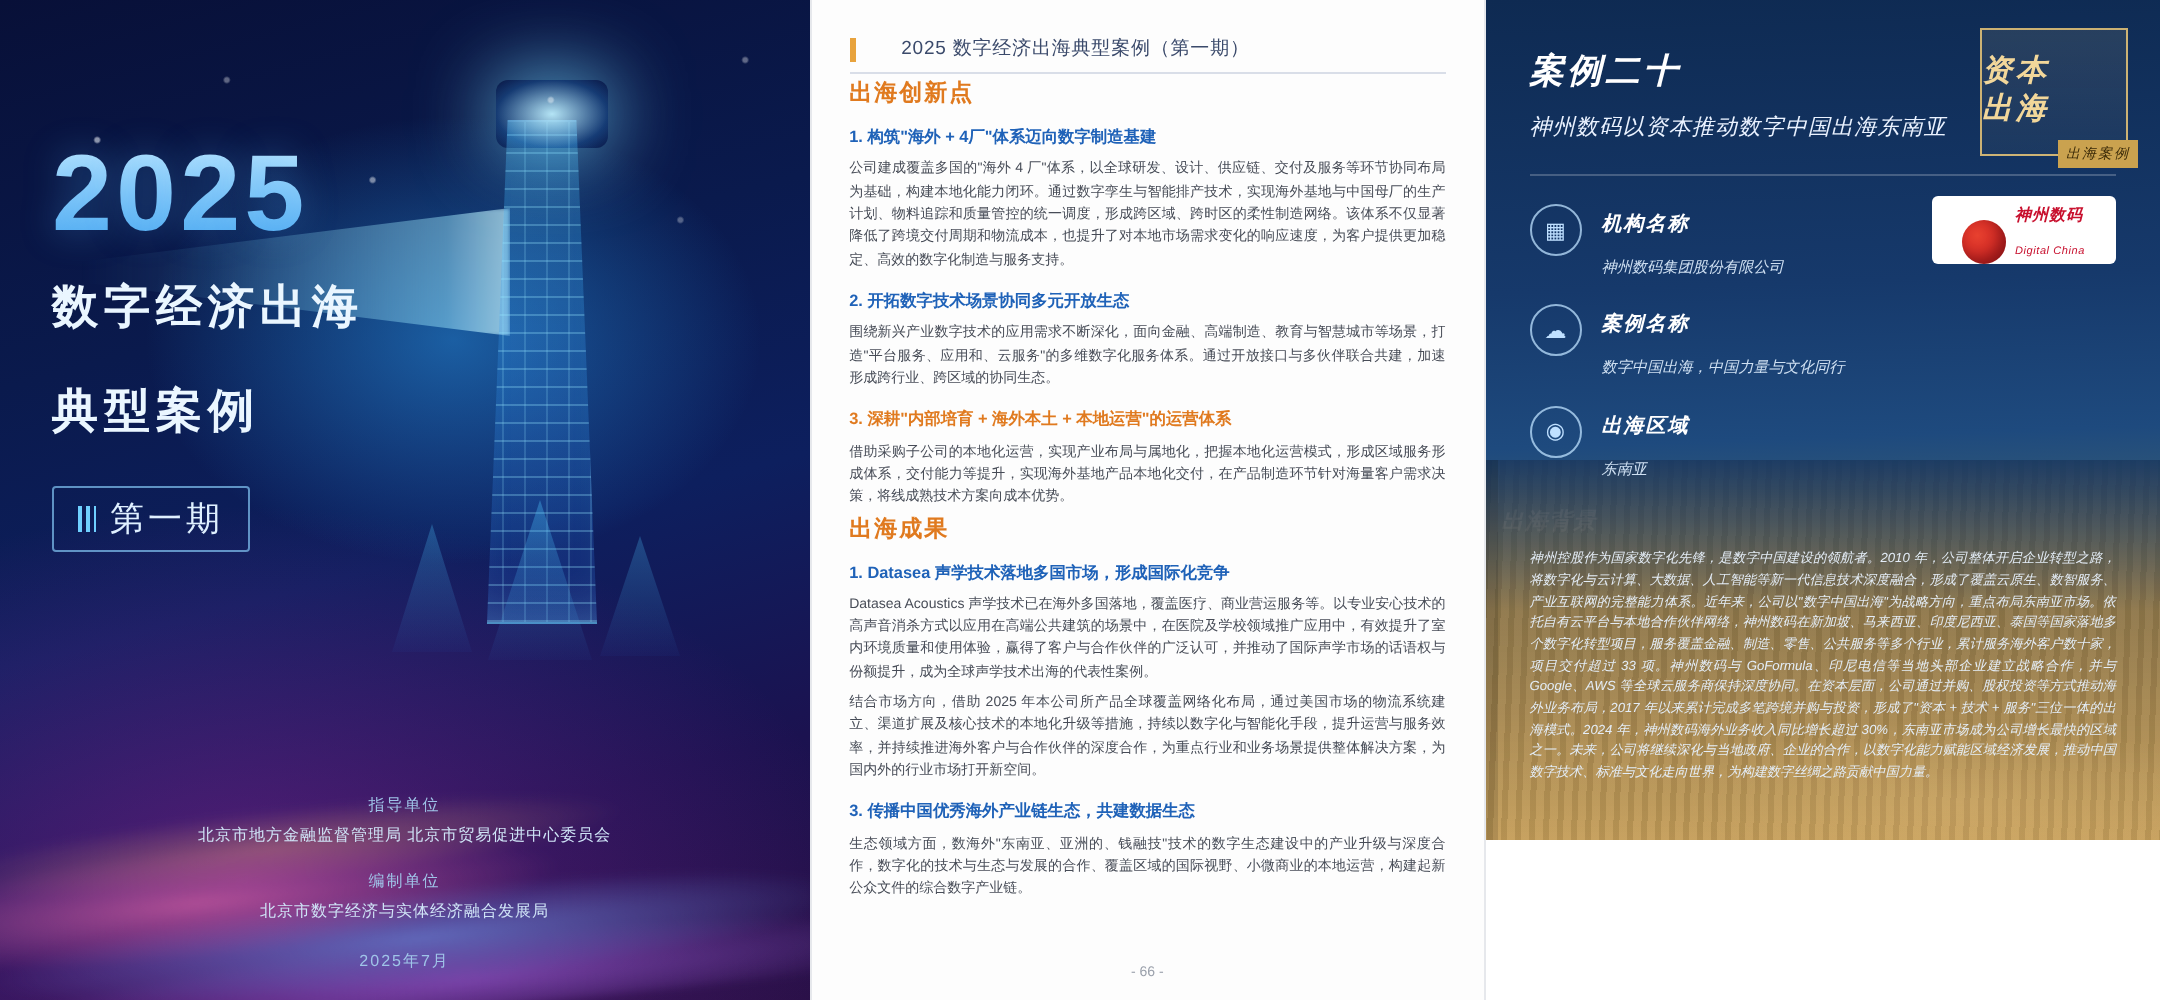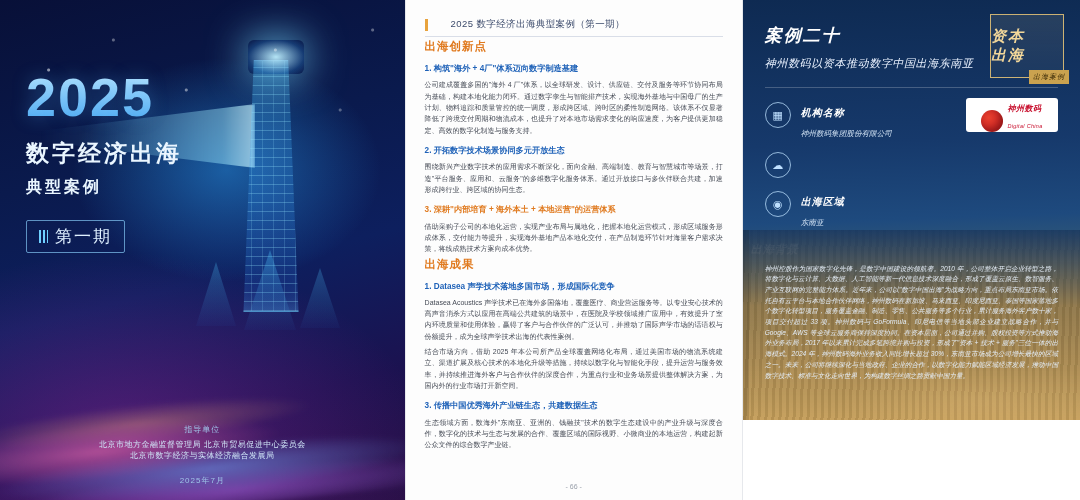--- a/index.html
+++ b/index.html
@@ -74,21 +74,21 @@
     transform:rotate(-6deg);
   }
   .cover-title{position:absolute;left:26px;top:70px;z-index:5;}
   .year{
     font-size:54px;font-weight:bold;letter-spacing:2px;line-height:1;
     background:linear-gradient(180deg,#bfe8ff,#4aa8f0);
     -webkit-background-clip:text;background-clip:text;color:transparent;
     text-shadow:0 0 18px rgba(80,180,255,.35);
   }
   .t-line1{margin-top:14px;font-size:23px;font-weight:bold;color:#eaf6ff;letter-spacing:3px;}
-  .t-line2{margin-top:8px;font-size:16px;font-weight:bold;color:#eaf6ff;letter-spacing:3px;}
+  .t-line2{margin-top:21px;font-size:23px;font-weight:bold;color:#eaf6ff;letter-spacing:3px;}
   .issue-box{
     margin-top:22px;display:inline-flex;align-items:center;gap:7px;
     border:1px solid rgba(140,210,255,.65);padding:4px 12px;border-radius:2px;
   }
   .issue-bars{display:inline-block;width:9px;height:13px;
     background:repeating-linear-gradient(90deg,#6fd0ff 0 2px,transparent 2px 4px);}
   .issue-text{font-size:17px;color:#dff0ff;letter-spacing:2px;}
   .cover-foot{position:absolute;left:0;right:0;bottom:14px;text-align:center;z-index:5;}
   .cf-label{font-size:8px;color:#9fc4e8;letter-spacing:1px;margin-bottom:4px;}
   .cf-orgs{font-size:8px;color:#cfe4f7;letter-spacing:.5px;}
@@ -182,20 +182,21 @@
       <div class="t-line2">典型案例</div>
       <div class="issue-box">
         <span class="issue-bars"></span>
         <span class="issue-text">第一期</span>
       </div>
     </div>
 
     <div class="cover-foot">
       <div class="cf-label">指导单位</div>
       <div class="cf-orgs">北京市地方金融监督管理局    北京市贸易促进中心委员会</div>
+      <div class="cf-label" style="margin-top:12px">编制单位</div>
       <div class="cf-orgs">北京市数字经济与实体经济融合发展局</div>
       <div class="cf-date">2025年7月</div>
     </div>
   </div>
 
   <div class="textpage">
     <div class="tp-edge l"></div>
     <div class="tp-edge r"></div>
 
     <div class="tp-head">
@@ -255,20 +256,24 @@
       <div class="info-row">
         <span class="info-ico">▦</span>
         <span>
           <span class="info-k">机构名称</span>
           <span class="info-v" style="display:block">神州数码集团股份有限公司</span>
         </span>
       </div>
 
       <div class="info-row">
         <span class="info-ico">☁</span>
+        <span>
+          <span class="info-k">案例名称</span>
+          <span class="info-v" style="display:block">数字中国出海，中国力量与文化同行</span>
+        </span>
       </div>
 
       <div class="info-row">
         <span class="info-ico">◉</span>
         <span>
           <span class="info-k">出海区域</span>
           <span class="info-v" style="display:block">东南亚</span>
         </span>
       </div>
     </div>

